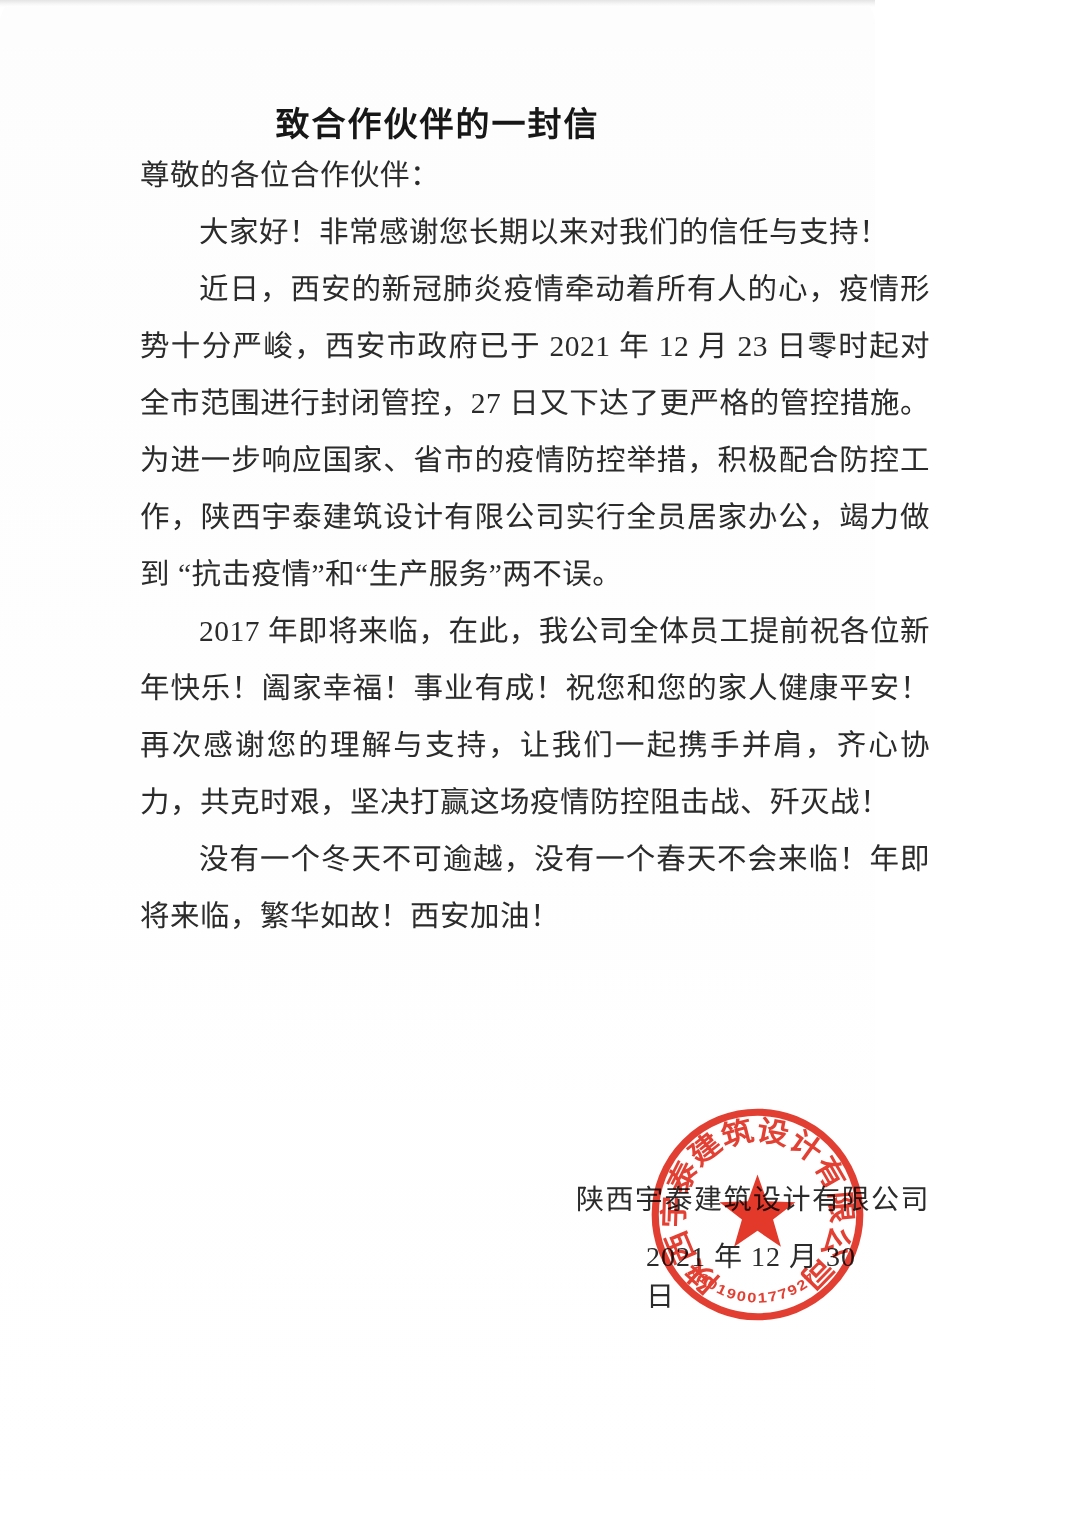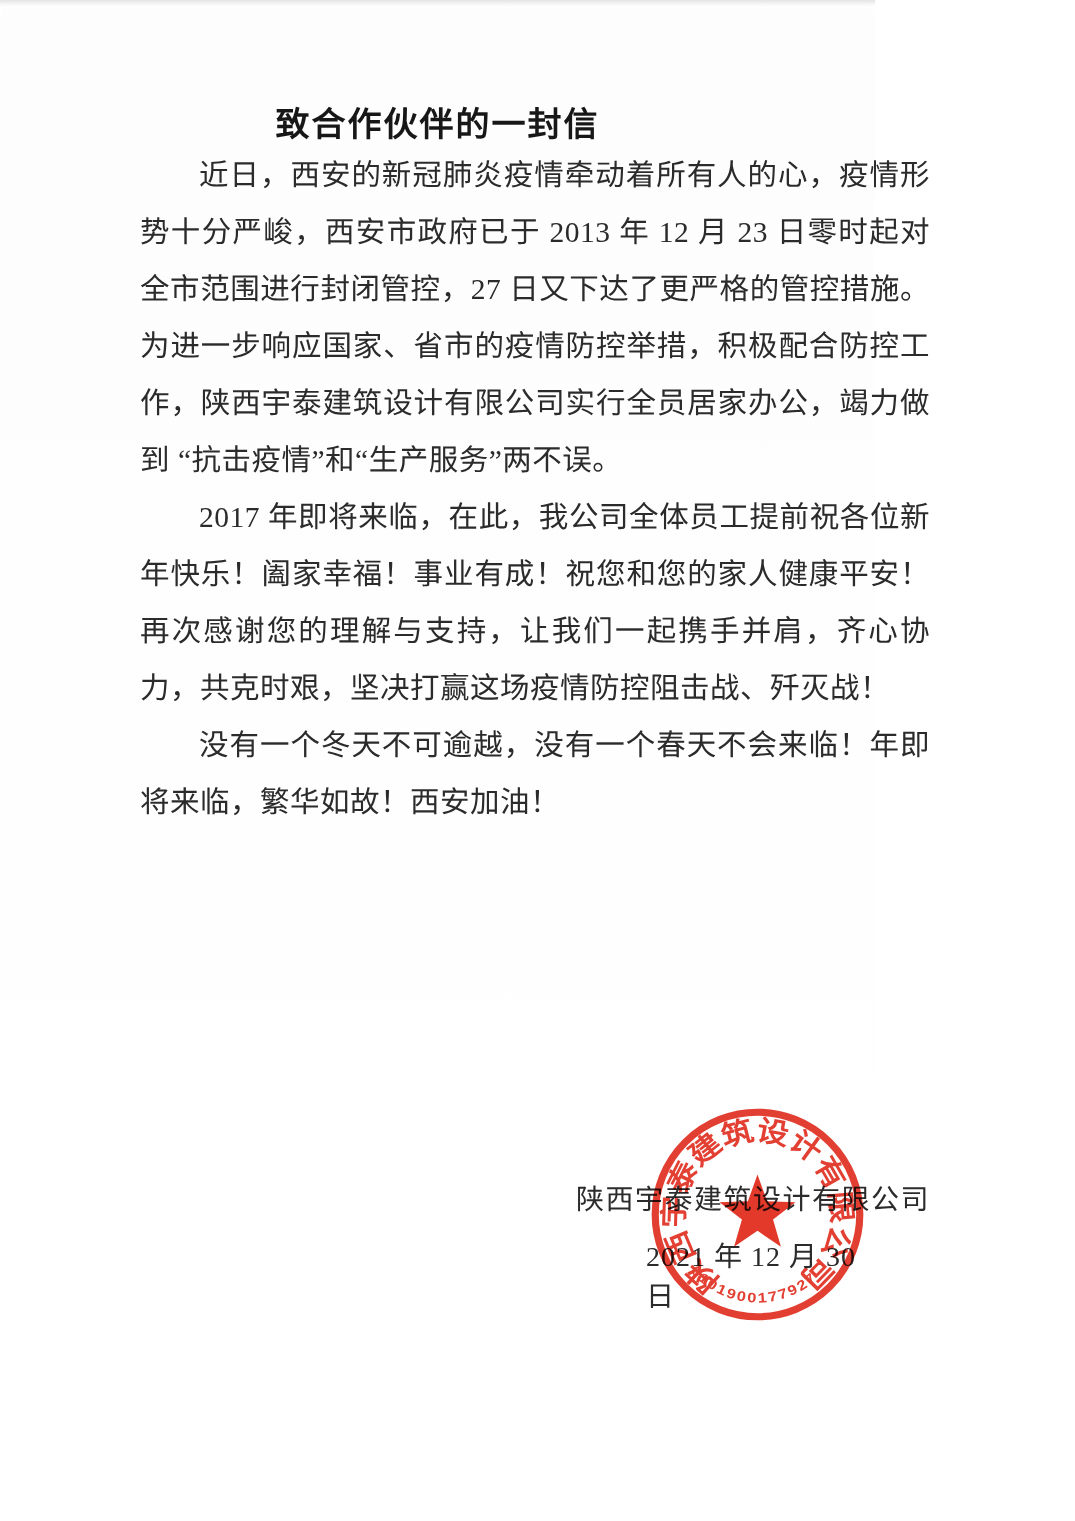--- a/index.html
+++ b/index.html
@@ -74,21 +74,23 @@
   .seal .seal-num { font-weight: 700; }
 </style>
 </head>
 <body>
 
 <div class="page">
 
   <h1 class="title">致合作伙伴的一封信</h1>
 
   <div class="body-text">
-    <p class="para">近日，西安的新冠肺炎疫情牵动着所有人的心，疫情形势十分严峻，西安市政府已于 2013 年 12 月 23 日零时起对全市范围进行封闭管控，27 日又下达了更严格的管控措施。为进一步响应国家、省市的疫情防控举措，积极配合防控工作，陕西宇泰建筑设计有限公司实行全员居家办公，竭力做到 “抗击疫情”和“生产服务”两不误。</p>
+    <p class="salutation">尊敬的各位合作伙伴：</p>
+    <p class="para">大家好！非常感谢您长期以来对我们的信任与支持！</p>
+    <p class="para">近日，西安的新冠肺炎疫情牵动着所有人的心，疫情形势十分严峻，西安市政府已于 2021 年 12 月 23 日零时起对全市范围进行封闭管控，27 日又下达了更严格的管控措施。为进一步响应国家、省市的疫情防控举措，积极配合防控工作，陕西宇泰建筑设计有限公司实行全员居家办公，竭力做到 “抗击疫情”和“生产服务”两不误。</p>
     <p class="para">2017 年即将来临，在此，我公司全体员工提前祝各位新年快乐！阖家幸福！事业有成！祝您和您的家人健康平安！再次感谢您的理解与支持，让我们一起携手并肩，齐心协力，共克时艰，坚决打赢这场疫情防控阻击战、歼灭战！</p>
     <p class="para">没有一个冬天不可逾越，没有一个春天不会来临！年即将来临，繁华如故！西安加油！</p>
   </div>
 
   <div class="signature">陕西宇泰建筑设计有限公司</div>
 
   <div class="date">2021 年 12 月 30 日</div>
 
   <svg class="seal" viewBox="0 0 220 220" aria-hidden="true">
     <circle cx="110" cy="110" r="100" fill="none" stroke-width="7" stroke="#df2a1b"></circle>

